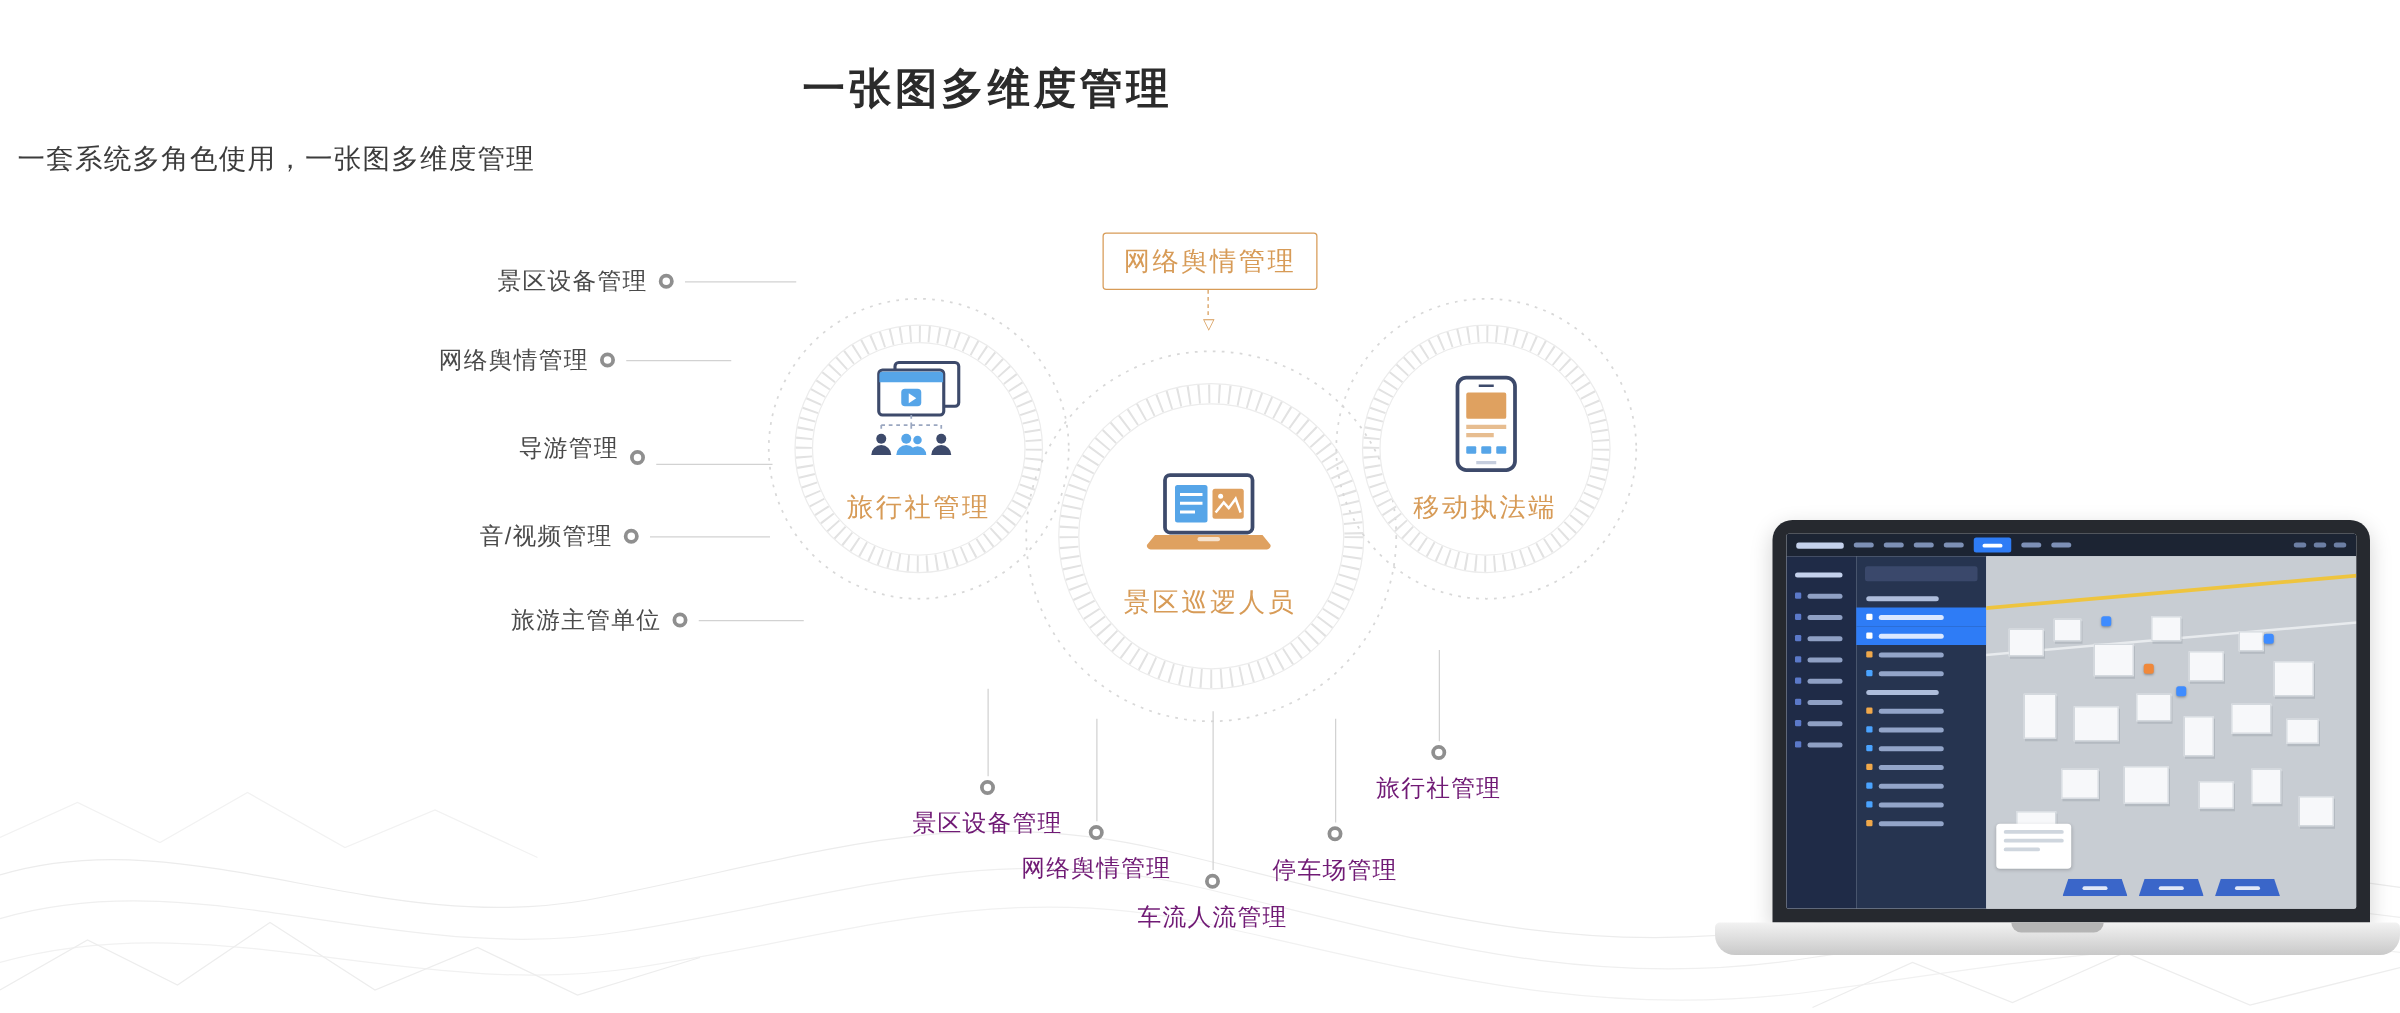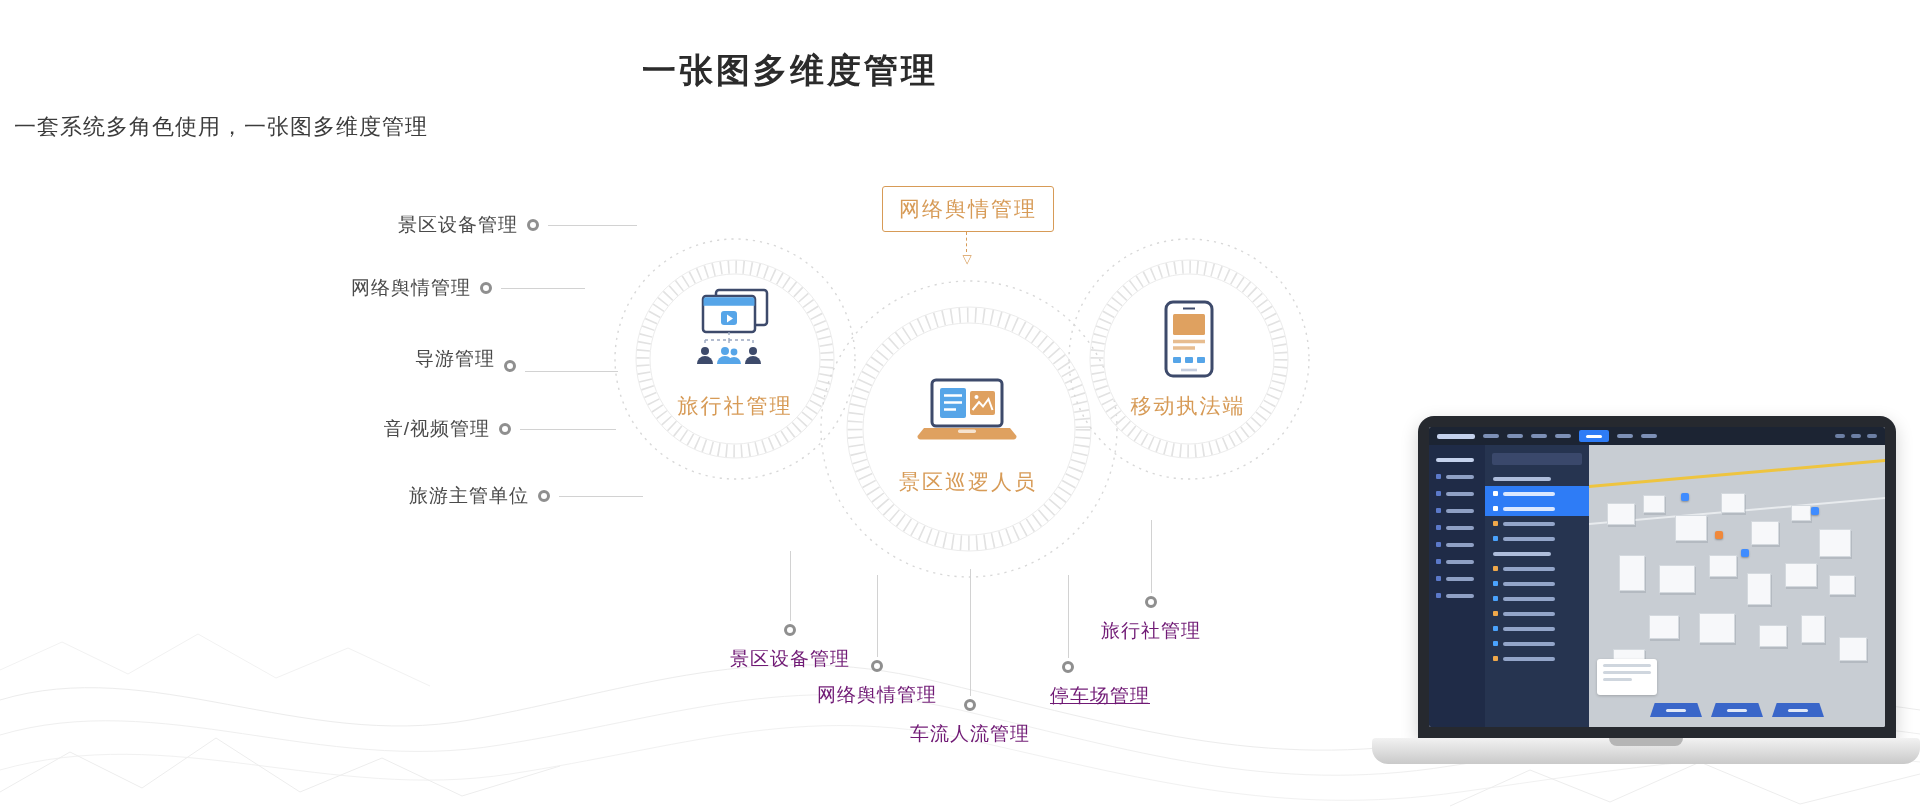--- a/index.html
+++ b/index.html
@@ -210,21 +210,21 @@
   <div class="vline" style="left:877px;top:575px;height:82px;"></div>
   <div class="dot-abs" style="left:871px;top:660px;"></div>
   <div class="blabel" style="left:877px;top:682px;">网络舆情管理</div>
 
   <div class="vline" style="left:970px;top:569px;height:127px;"></div>
   <div class="dot-abs" style="left:964px;top:699px;"></div>
   <div class="blabel" style="left:970px;top:721px;">车流人流管理</div>
 
   <div class="vline" style="left:1068px;top:575px;height:83px;"></div>
   <div class="dot-abs" style="left:1062px;top:661px;"></div>
-  <div class="blabel" style="left:1100px;top:683px;text-decoration:underline;">停车场管理</div>
+  <div class="blabel" style="left:1068px;top:683px;">停车场管理</div>
 
   <div class="vline" style="left:1151px;top:520px;height:73px;"></div>
   <div class="dot-abs" style="left:1145px;top:596px;"></div>
   <div class="blabel" style="left:1151px;top:618px;">旅行社管理</div>
 
   <div class="laptop">
     <div class="laptop-screen">
       <div class="dash">
         <div class="dash-topbar">
           <span class="tb-logo"></span>

